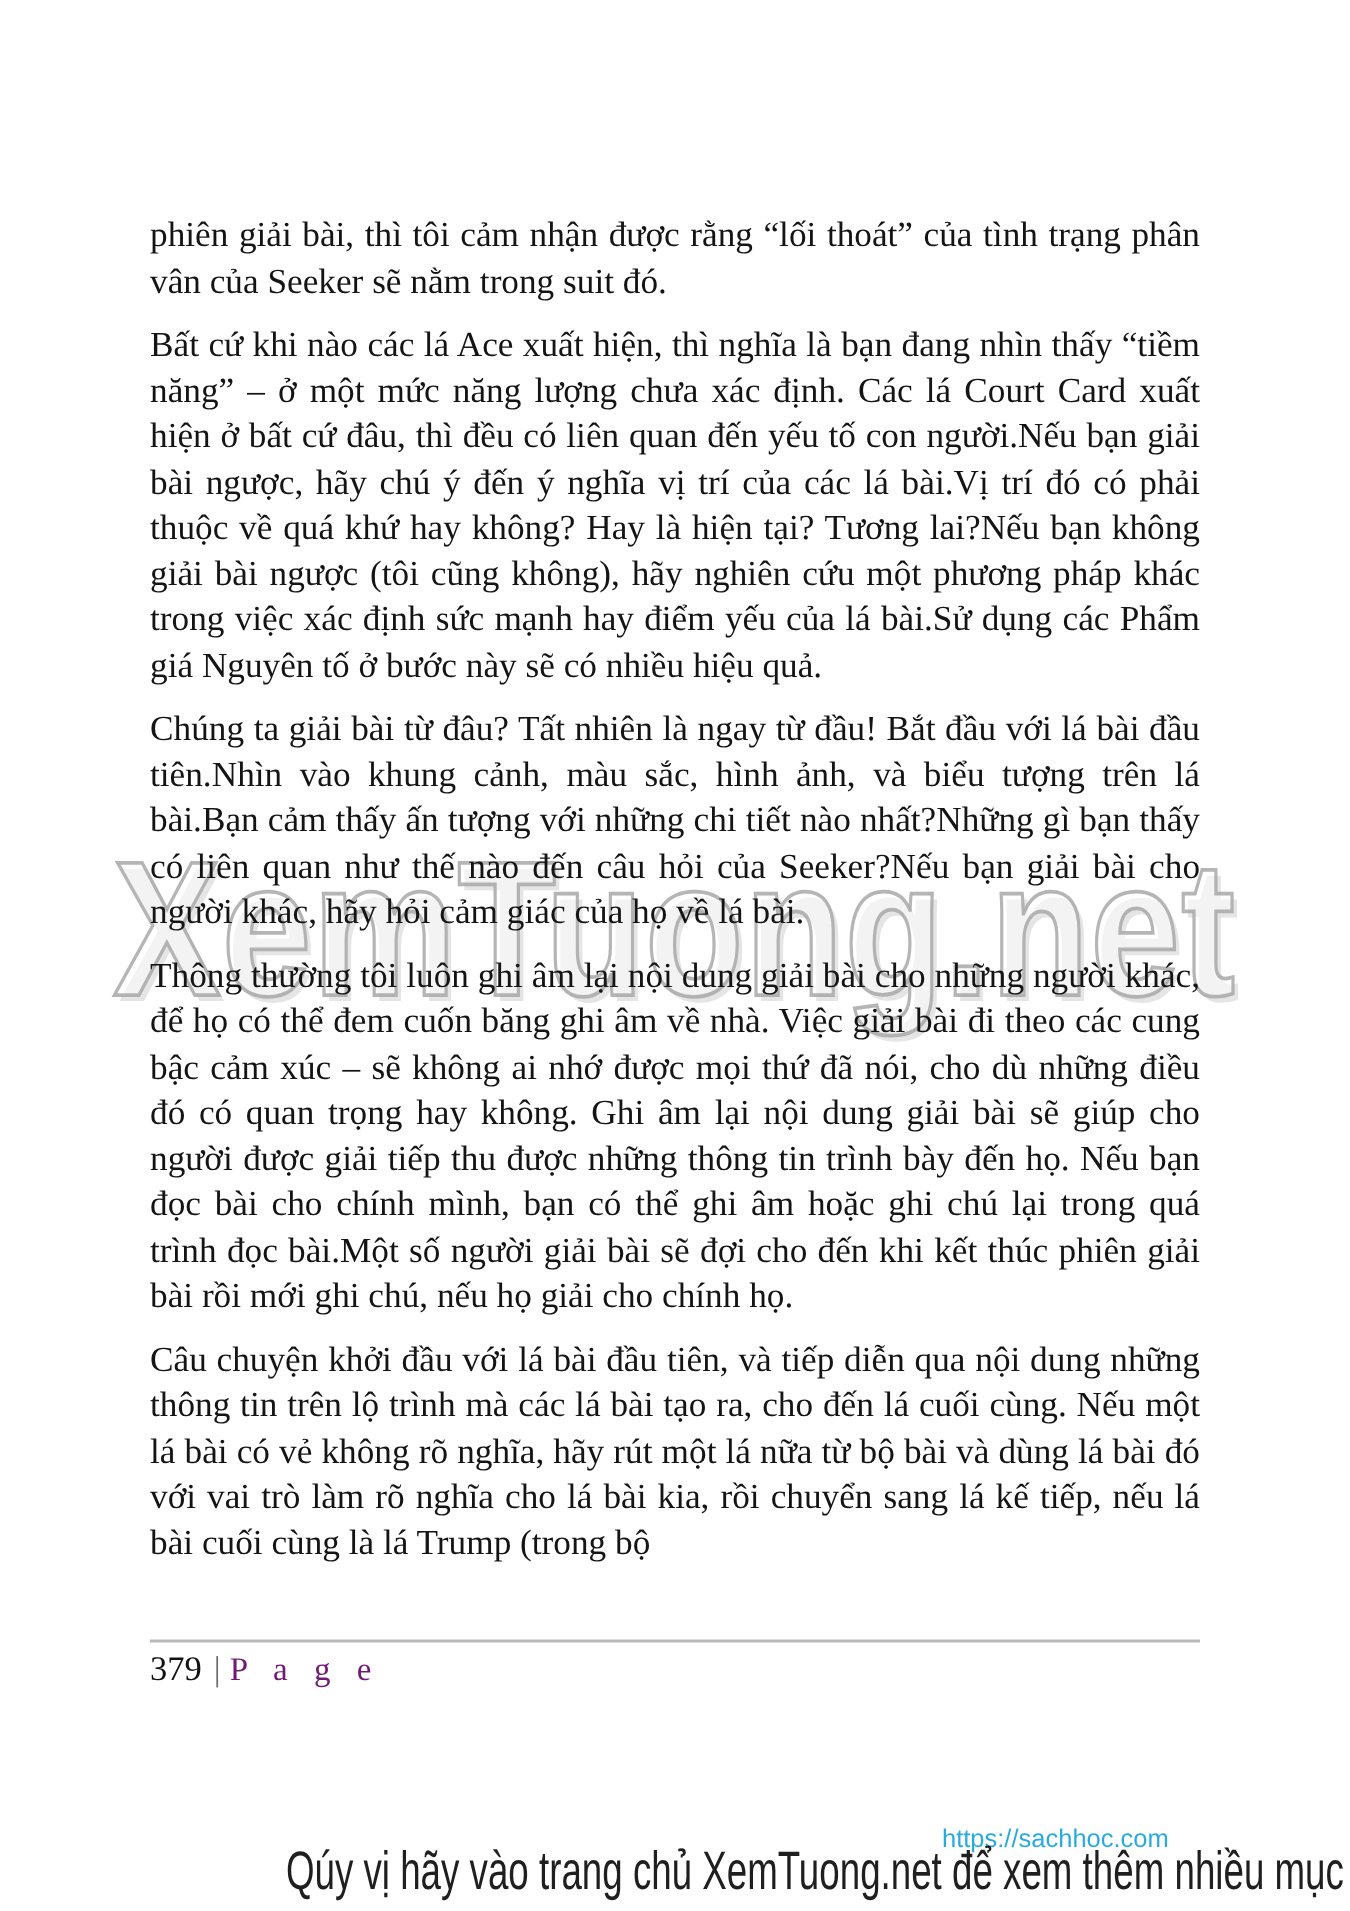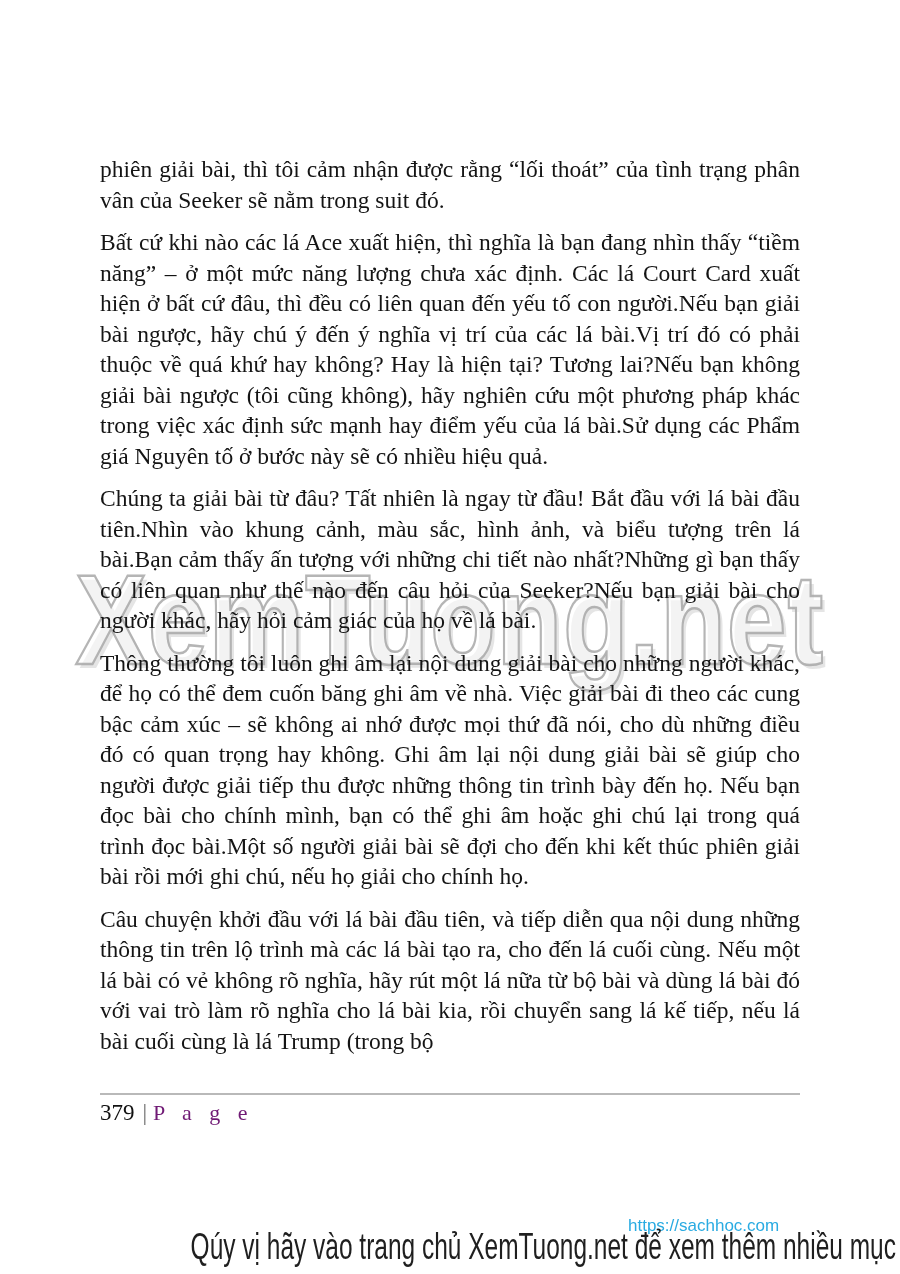--- a/index.html
+++ b/index.html
@@ -44,21 +44,21 @@
     left: 100px;
     top: 142px;
     width: 700px;
     z-index: 2;
     color: #141414;
     font-size: 23.5px;
     line-height: 30.5px;
     text-align: justify;
   }
   .content p {
-    margin: 12px 0 12px 0;
+    margin: 0 0 12px 0;
   }
   .footer-rule {
     position: absolute;
     left: 100px;
     top: 1093px;
     width: 700px;
     height: 2px;
     background: #b9b9b9;
     z-index: 2;
   }

